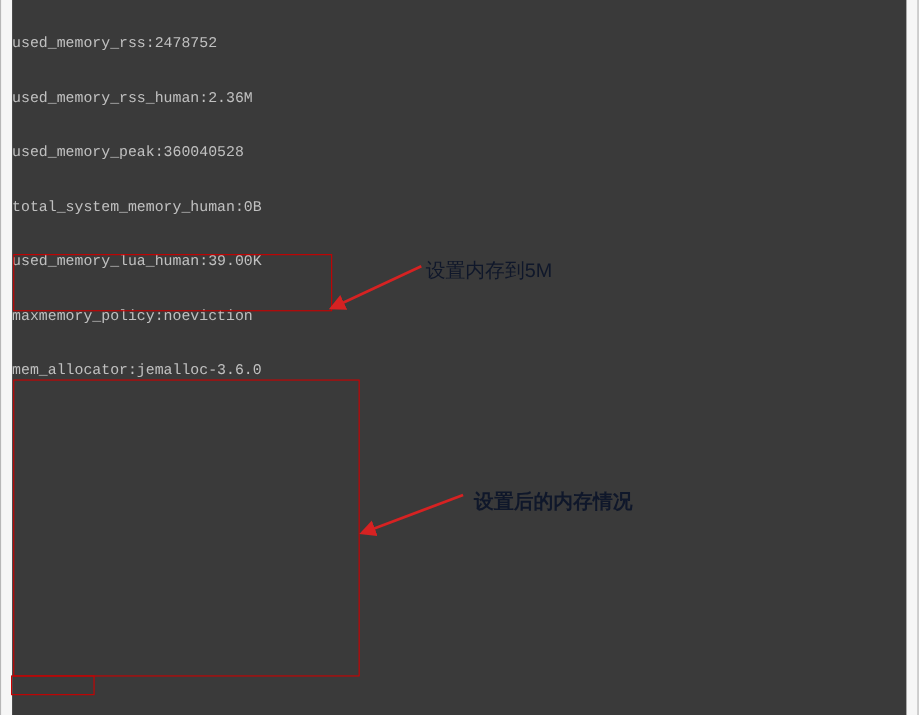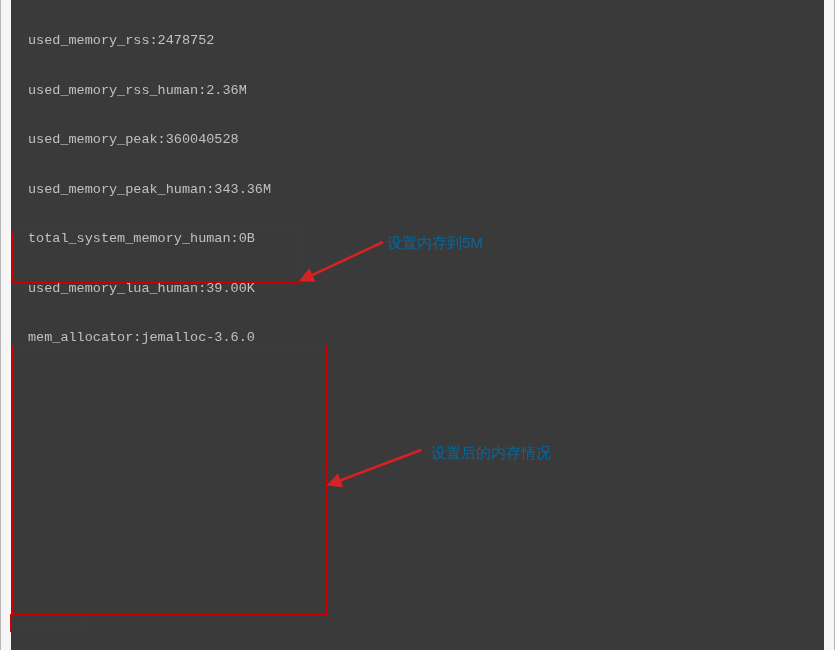--- a/index.html
+++ b/index.html
@@ -23,56 +23,56 @@
   }
   .terminal {
     position: absolute;
     left: 10px;
     right: 10px;
     top: 0;
     bottom: 0;
     background: #3a3a3a;
     color: #c0c0c0;
     line-height: 16.5px;
-    padding: 0 17px;
+    padding: 0 0;
     box-sizing: border-box;
     white-space: pre;
     overflow: hidden;
   }
   .line {
     display: block;
     white-space: pre;
   }
   .box1, .box2, .box3 {
     position: absolute;
     border: 1px solid #cc0000;
     pointer-events: none;
   }
   .annotation {
     position: absolute;
-    color: #0369a1;
+    color: #0f172a;
     font-family: "Microsoft YaHei", "SimSun", sans-serif;
-    font-size: 15px;
+    font-size: 18px;
   }
   .arrow {
     position: absolute;
     pointer-events: none;
   }
 </style>
 </head>
 <body>
 
 <div class="outer">
   <div class="terminal">
     <span class="line">used_memory_rss:2478752</span>
     <span class="line">used_memory_rss_human:2.36M</span>
     <span class="line">used_memory_peak:360040528</span>
-    <span class="line">used_memory_peak_human:343.36M</span>
     <span class="line">total_system_memory_human:0B</span>
     <span class="line">used_memory_lua_human:39.00K</span>
+    <span class="line">maxmemory_policy:noeviction</span>
     <span class="line">mem_allocator:jemalloc-3.6.0</span>
     
     
     <span class="line"></span>
     
     
     <span class="line"></span>
     
     <span class="line"></span>
     
@@ -92,21 +92,21 @@
     
     
     
   </div>
 
   <div class="box1" style="left:11px; top:231px; width:288px; height:50px;"></div>
   <div class="box2" style="left:11px; top:345px; width:313px; height:268px;"></div>
   <div class="box3" style="left:9px; top:614px; width:74px; height:16px;"></div>
 
   <div class="annotation" style="left:386px; top:234px;">设置内存到5M</div>
-  <div class="annotation" style="left:430px; top:444px;">设置后的内存情况</div>
+  <div class="annotation" style="left:430px; top:444px;font-weight:bold;">设置后的内存情况</div>
 
   <svg class="arrow" style="left:297px; top:232px; width:90px; height:60px;">
     <defs>
       <marker id="ah1" markerWidth="10" markerHeight="10" refX="2" refY="3" orient="auto">
         <path d="M0,0 L6,3 L0,6 Z" fill="#d62222"></path>
       </marker>
     </defs>
     <line x1="85" y1="10" x2="10" y2="45" stroke="#d62222" stroke-width="2.5" marker-end="url(#ah1)"></line>
   </svg>
 

